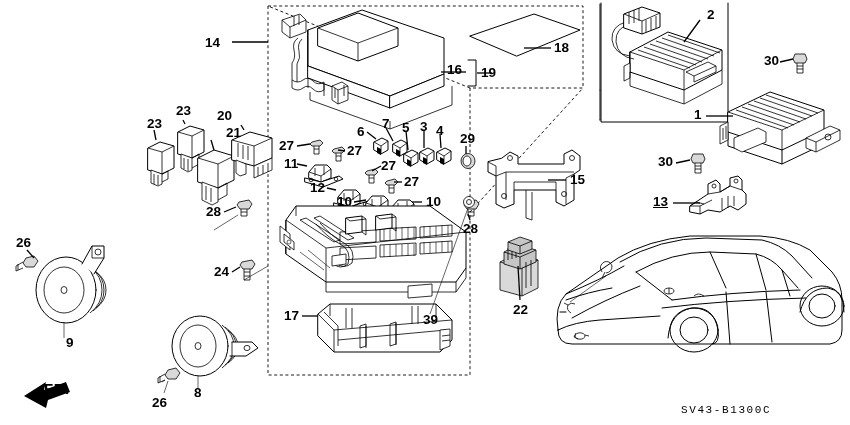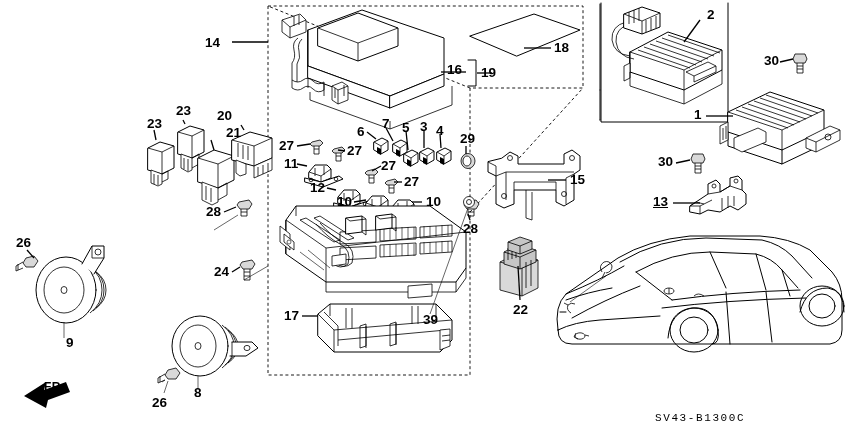--- a/index.html
+++ b/index.html
@@ -8,21 +8,21 @@
   #sheet{position:relative;width:850px;height:425px;background:#ffffff;}
   svg#art{position:absolute;left:0;top:0;width:850px;height:425px;}
 
   .lbl{position:absolute;font-weight:bold;color:#000;
        font-family:"Liberation Sans","DejaVu Sans",sans-serif;
        white-space:nowrap;line-height:1;}
   .lbl.n{font-size:13.5px;}
   .partno{position:absolute;font-size:11px;letter-spacing:1.6px;
           font-family:"Liberation Mono","DejaVu Sans Mono",monospace;
           color:#000;white-space:nowrap;}
-  .fr{position:absolute;font-size:12px;font-weight:bold;letter-spacing:.5px;text-align:center;}
+  .fr{position:absolute;font-size:15px;font-weight:bold;letter-spacing:.5px;text-align:center;}
 </style>
 </head>
 <body>
 
 <div id="sheet">
 
 <svg id="art" viewBox="0 0 850 425">
   <defs>
     <style>
       .s{fill:none;stroke:#000;stroke-width:1;stroke-linejoin:round;stroke-linecap:round;}
@@ -580,15 +580,15 @@
 <div class="lbl n" style="left:16px;top:236px;">26</div>
 <div class="lbl n" style="left:66px;top:336px;">9</div>
 <div class="lbl n" style="left:152px;top:396px;">26</div>
 <div class="lbl n" style="left:194px;top:386px;">8</div>
 
 <svg class="fr-arrow" width="60" height="32" style="position:absolute;left:22px;top:378px;">
   <path d="M2 18 L24 4 L22 12 L44 4 L48 14 L26 22 L24 30 Z" fill="#000"></path>
 </svg>
 <div class="fr" style="left:44px;top:380px;">FR.</div>
 
-<div class="partno" style="left:655px;top:404px;margin-top:8px;">SV43-B1300C</div>
+<div class="partno" style="left:681px;top:404px;">SV43-B1300C</div>
 
 </div>
 
 </body></html>

